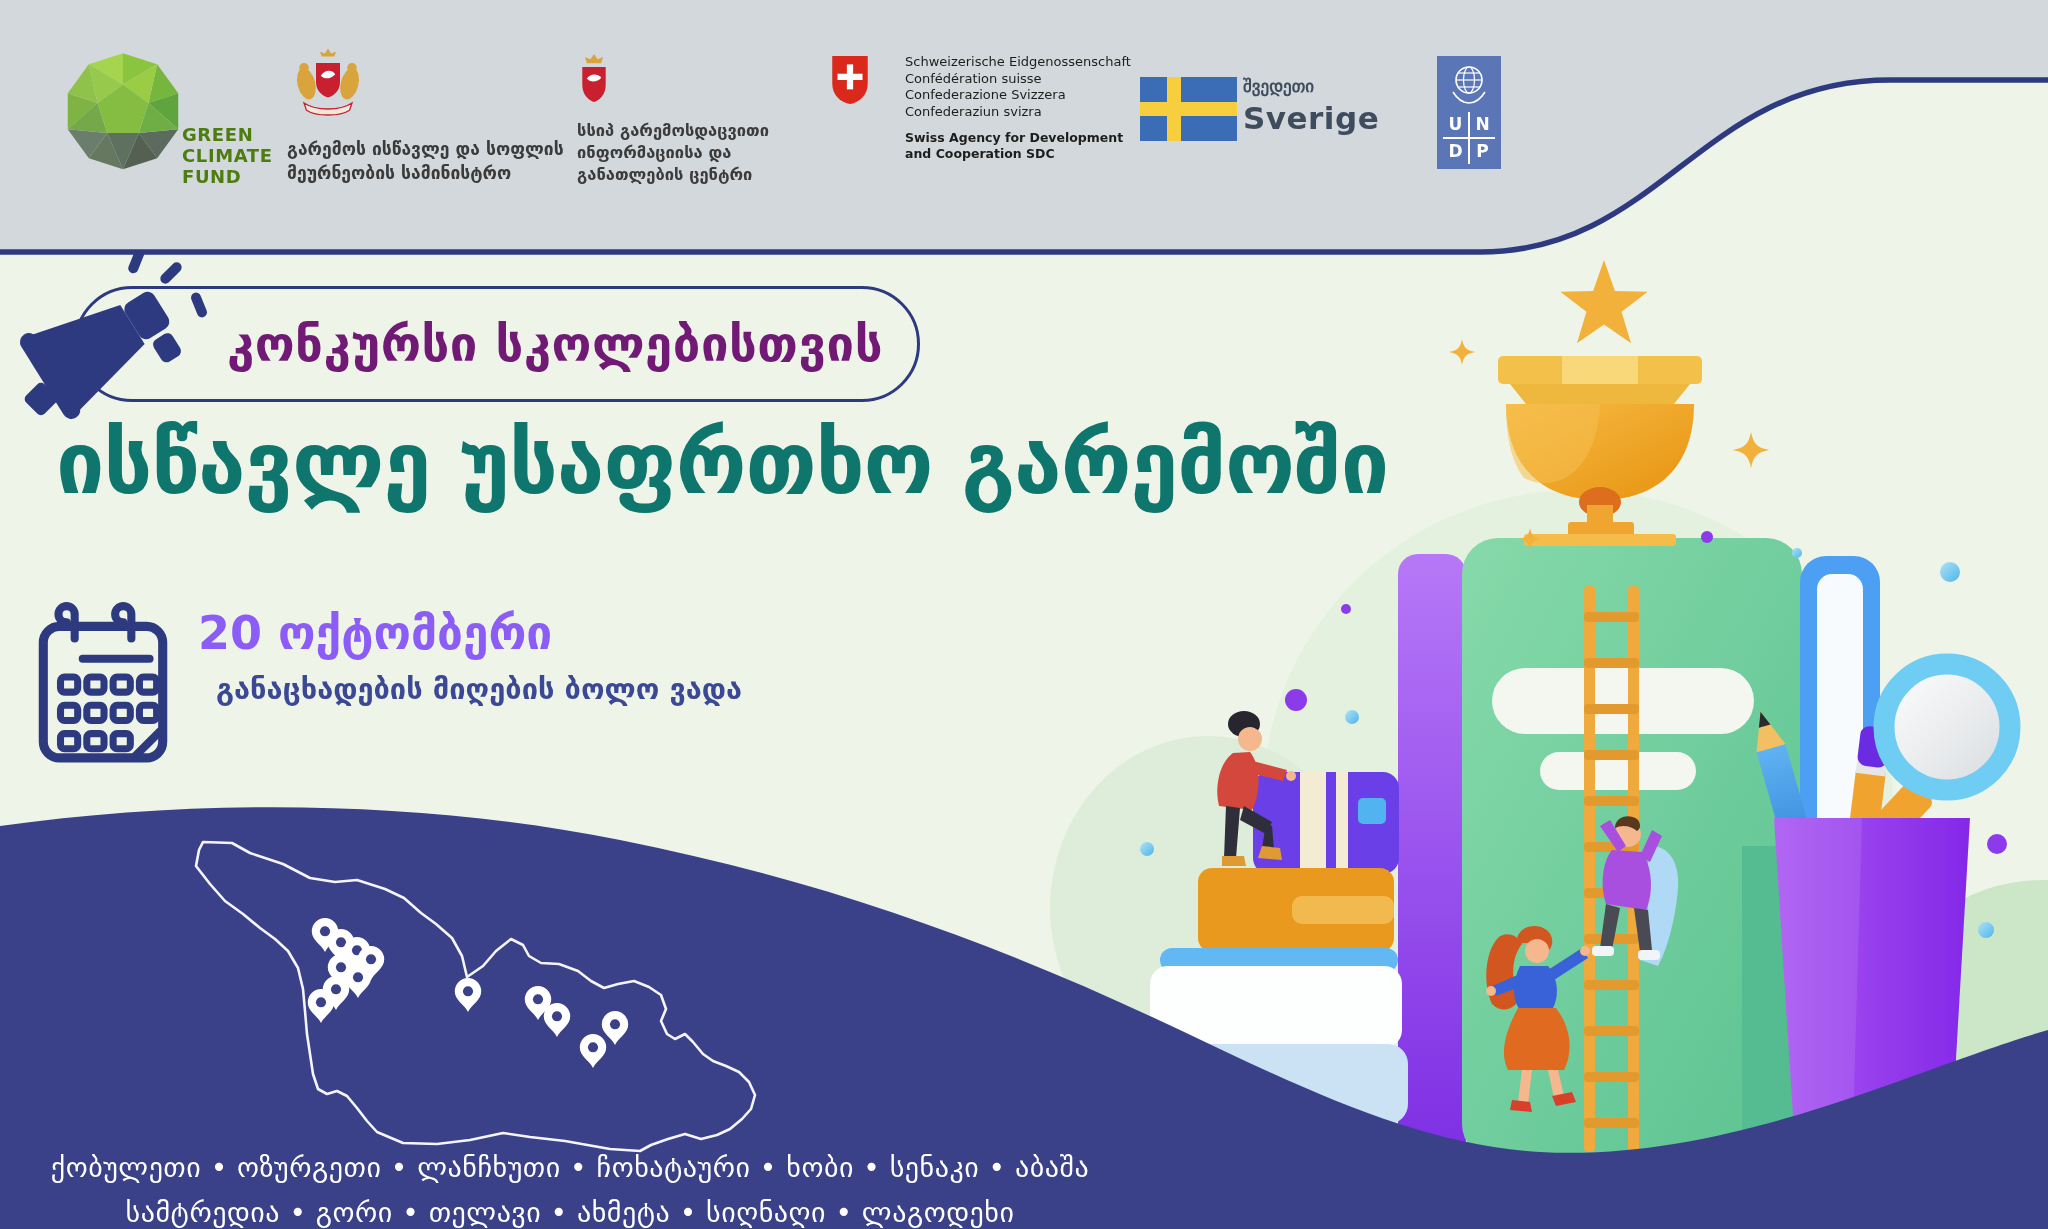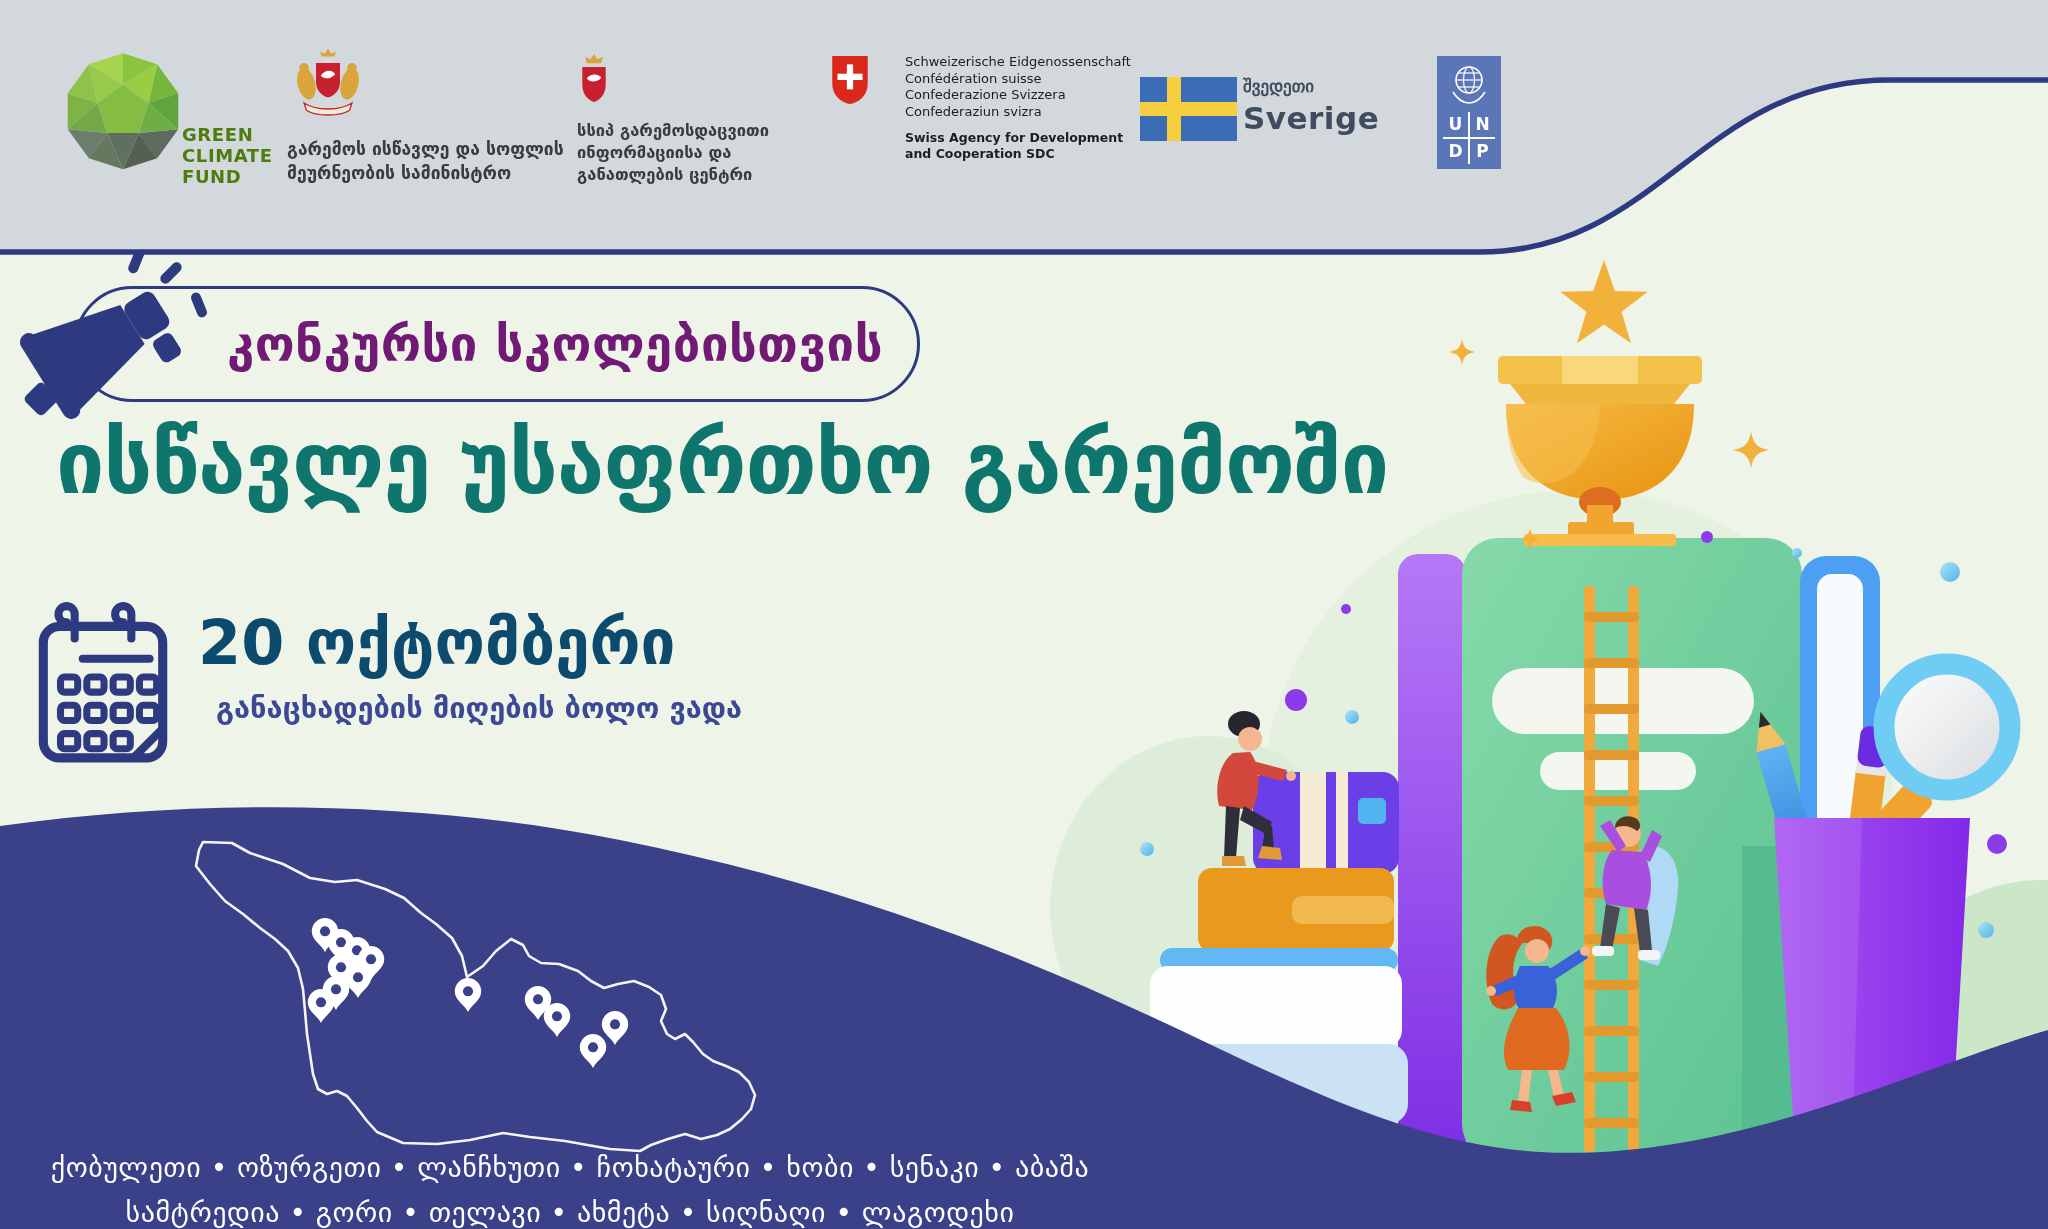--- a/index.html
+++ b/index.html
@@ -32,21 +32,21 @@
   .badge { position:absolute; left:74px; top:286px; width:846px; height:116px;
     border:3px solid #2E3A80; border-radius:58px; z-index:20;
     display:flex; align-items:center; justify-content:center; padding-left:130px; padding-right:14px; }
   .badge span { font-size:49px; font-weight:bold; color:#701a75; letter-spacing:.5px; white-space:nowrap; }
   .megaphone { position:absolute; left:14px; top:238px; width:218px; height:188px; z-index:21; }
   .title { position:absolute; left:56px; top:413px; margin:0; z-index:20;
     font-size:86px; font-weight:bold; color:#0f766e; letter-spacing:-1px; white-space:nowrap; }
   .deadline { position:absolute; left:36px; top:596px; display:flex; z-index:20; }
   .deadline .cal { width:134px; height:170px; }
   .deadline .txt { margin-left:28px; padding-top:10px; }
-  .deadline .date { font-size:62px; font-weight:bold; color:#0c4a6e; }
+  .deadline .date { font-size:46px; font-weight:bold; color:#8b5cf6; }
   .deadline .note { font-size:29px; font-weight:bold; color:#3A4896; margin-top:12px;margin-left:18px; }
 
   
   .cities { position:absolute; left:40px; top:1146px; width:1060px; z-index:25;
     text-align:center; color:#FFFFFF; font-size:28px; line-height:1.6; letter-spacing:.5px; }
 
   .z-illu { z-index:5; }
   .z-wave { z-index:10; }
 </style>
 </head>

